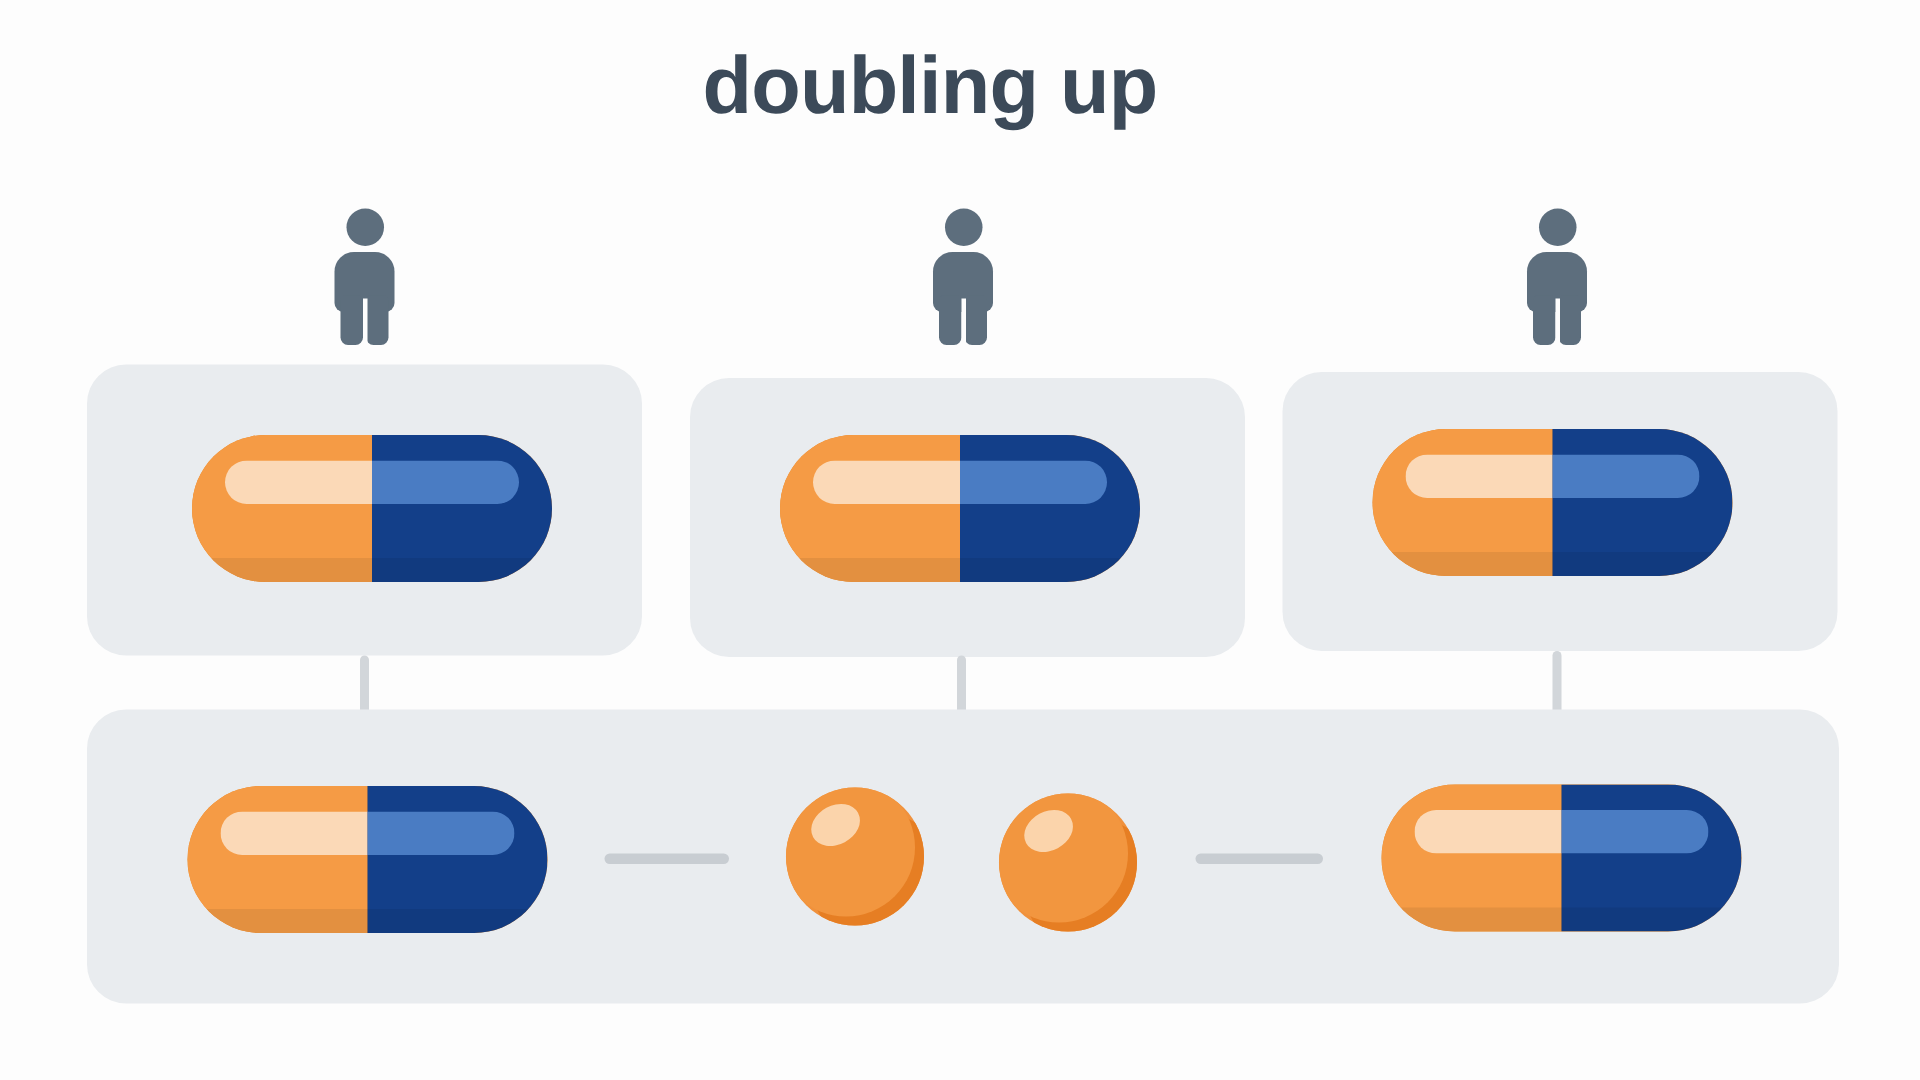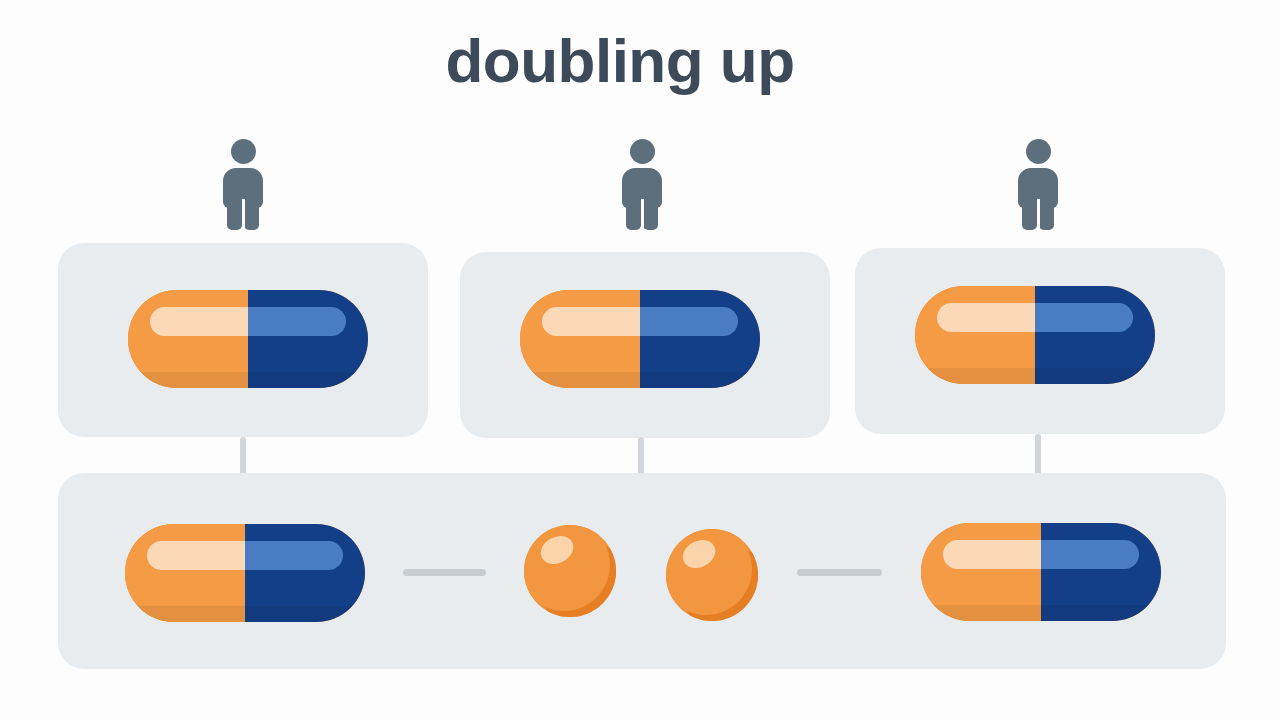--- a/index.html
+++ b/index.html
@@ -23,21 +23,21 @@
     background: #FDFDFD;
   }
 
   
   #title {
     position: absolute;
     left: 0;
     top: 30px;
     width: 1240px;
     text-align: center;
-    font-size: 62px;
+    font-size: 54px;
     font-weight: 700;
     letter-spacing: -0.5px;
     color: #3C4A59;
     line-height: 1.0;
     user-select: none;
   }
 
   
   .person {
     position: absolute;

